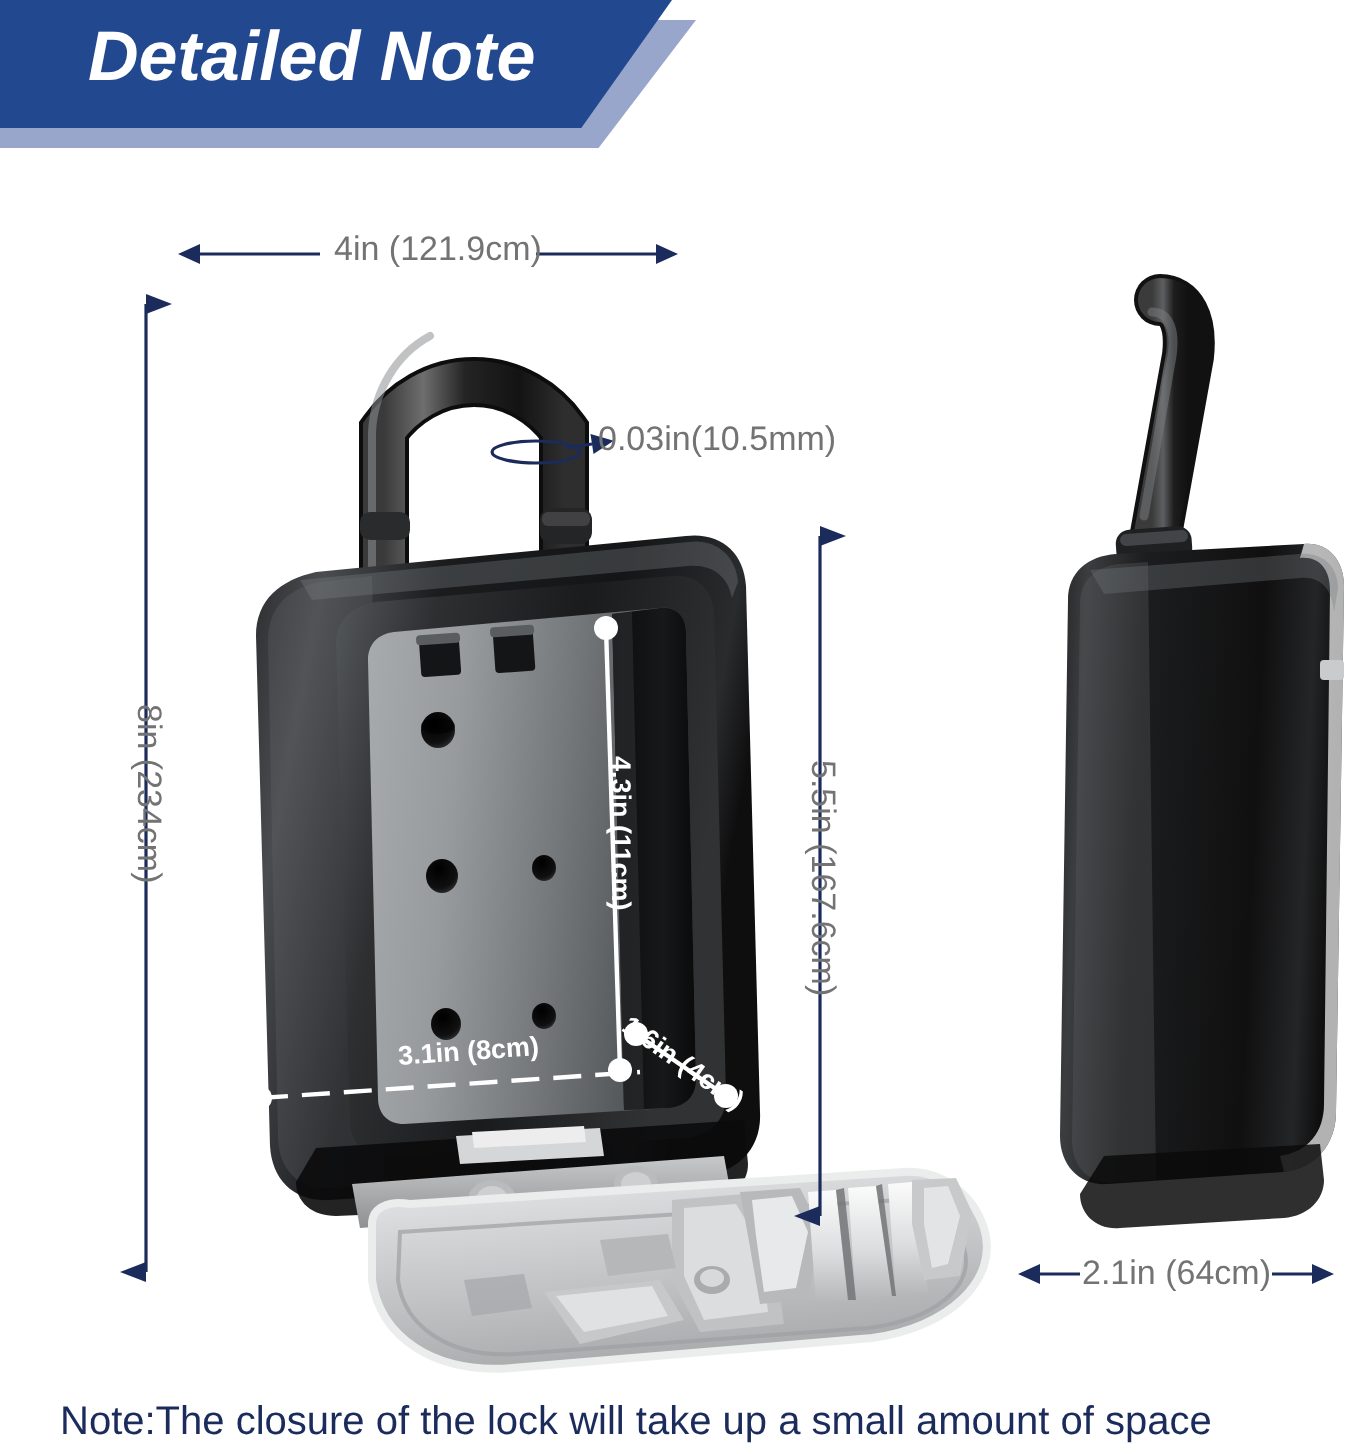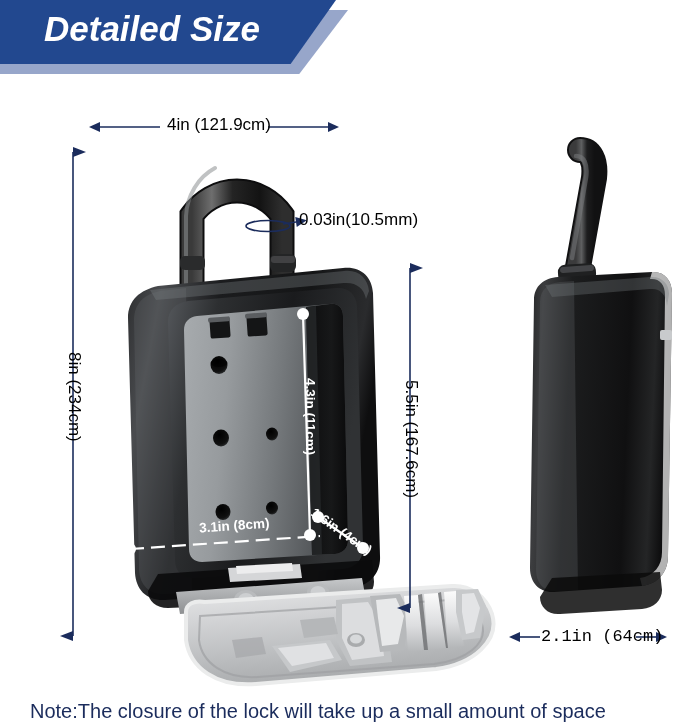--- a/index.html
+++ b/index.html
@@ -52,21 +52,21 @@
     font-style: italic;
     font-weight: bold;
     color: #ffffff;
     letter-spacing: 0px;
     white-space: nowrap;
   }
 
   
   .dim {
     position: absolute;
-    color: #000000;
+    color: #737373;
     font-size: 17px;
     white-space: nowrap;
     font-family: "Liberation Sans", sans-serif;
   }
   .dim-white {
     position: absolute;
     color: #ffffff;
     font-size: 13.5px;
     font-weight: bold;
     white-space: nowrap;
@@ -400,34 +400,34 @@
     <g>
       <line x1="318" y1="517" x2="363" y2="548" stroke="#ffffff" stroke-width="2.2"></line>
       <circle cx="318" cy="517" r="6" fill="#ffffff"></circle>
       <circle cx="363" cy="548" r="6" fill="#ffffff"></circle>
     </g>
   </svg>
 
   <div id="banner-wrap">
     <div class="banner-shadow"></div>
     <div class="banner-main"></div>
-    <div class="banner-title">Detailed Size</div>
+    <div class="banner-title">Detailed Note</div>
   </div>
 
   <div class="dim" style="left:167px; top:115px;">4in (121.9cm)</div>
 
   <div class="dim" style="left:299px; top:210px;text-align:center;">0.03in(10.5mm)</div>
 
   <div class="dim vert-lr" style="left:64px; top:352px;">8in (234cm)</div>
 
   <div class="dim vert-lr" style="left:401px; top:380px;">5.5in (167.6cm)</div>
 
   <div class="dim-white vert-lr" style="left:303px; top:378px;">4.3in (11cm)</div>
 
   <div class="dim-white" style="left:199px; top:518px; transform:rotate(-4deg);">3.1in (8cm)</div>
 
   <div class="dim-white" style="left:317px; top:505px; transform:rotate(35deg); transform-origin:left top;">1.6in (4cm)</div>
 
-  <div class="dim" style="left:541px; top:627px;font-family:Liberation Mono, monospace;">2.1in (64cm)</div>
+  <div class="dim" style="left:541px; top:627px;">2.1in (64cm)</div>
 
   <div class="note">Note:The closure of the lock will take up a small amount of space</div>
 
 </div>
 
 </body></html>

